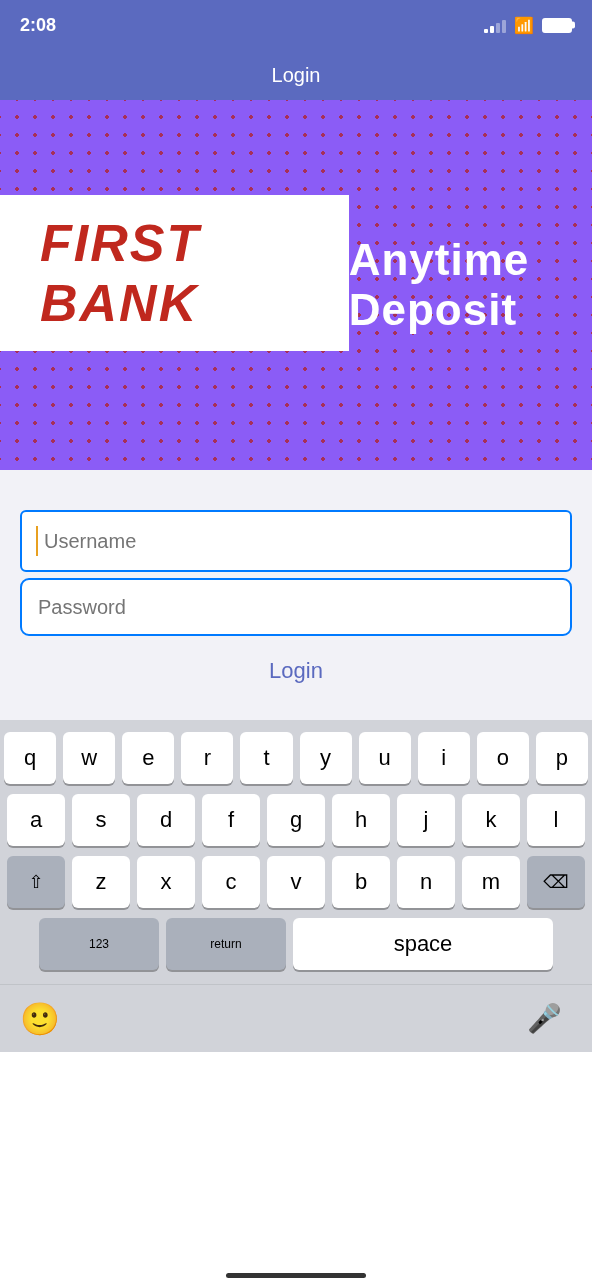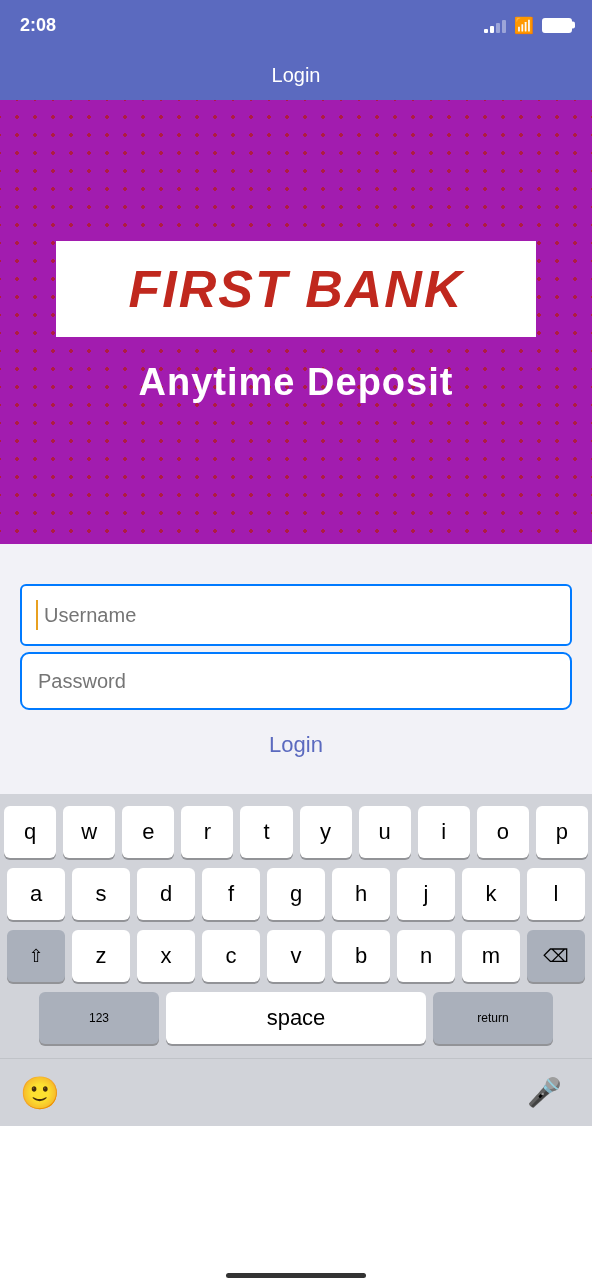--- a/index.html
+++ b/index.html
@@ -82,24 +82,24 @@
       justify-content: center;
     }
     .nav-title {
       color: #fff;
       font-size: 20px;
       font-weight: 500;
     }
 
     
     .hero-banner {
-      background: #a21caf;
-      height: 444px;
-      display: flex;
-      flex-direction: column;
+      background: #8b5cf6;
+      height: 370px;
+      display: flex;
+      flex-direction: row;
       align-items: center;
       justify-content: center;
       position: relative;
       overflow: hidden;
     }
 
     
     .hero-banner::before {
       content: '';
       position: absolute;
@@ -123,21 +123,21 @@
     .bank-logo-text {
       color: #c0281e;
       font-size: 52px;
       font-weight: 900;
       letter-spacing: 2px;
       font-style: italic;
     }
 
     .anytime-deposit-text {
       color: #fff;
-      font-size: 38px;
+      font-size: 44px;
       font-weight: 800;
       position: relative;
       z-index: 1;
       letter-spacing: 1px;
     }
 
     
     .login-form-area {
       background: #f2f2f7;
       padding: 40px 20px 20px;
@@ -355,22 +355,22 @@
     <div class="key">c</div>
     <div class="key">v</div>
     <div class="key">b</div>
     <div class="key">n</div>
     <div class="key">m</div>
     <div class="key special">⌫</div>
   </div>
 
   <div class="key-row">
     <div class="key special wide">123</div>
+    <div class="key special wide">return</div>
     <div class="key extra-wide">space</div>
-    <div class="key special wide">return</div>
   </div>
 </div>
 
 <div class="bottom-bar">
   <span class="emoji-icon">🙂</span>
   <span class="mic-icon">🎤</span>
 </div>
 
 <div class="home-indicator"></div>
 

